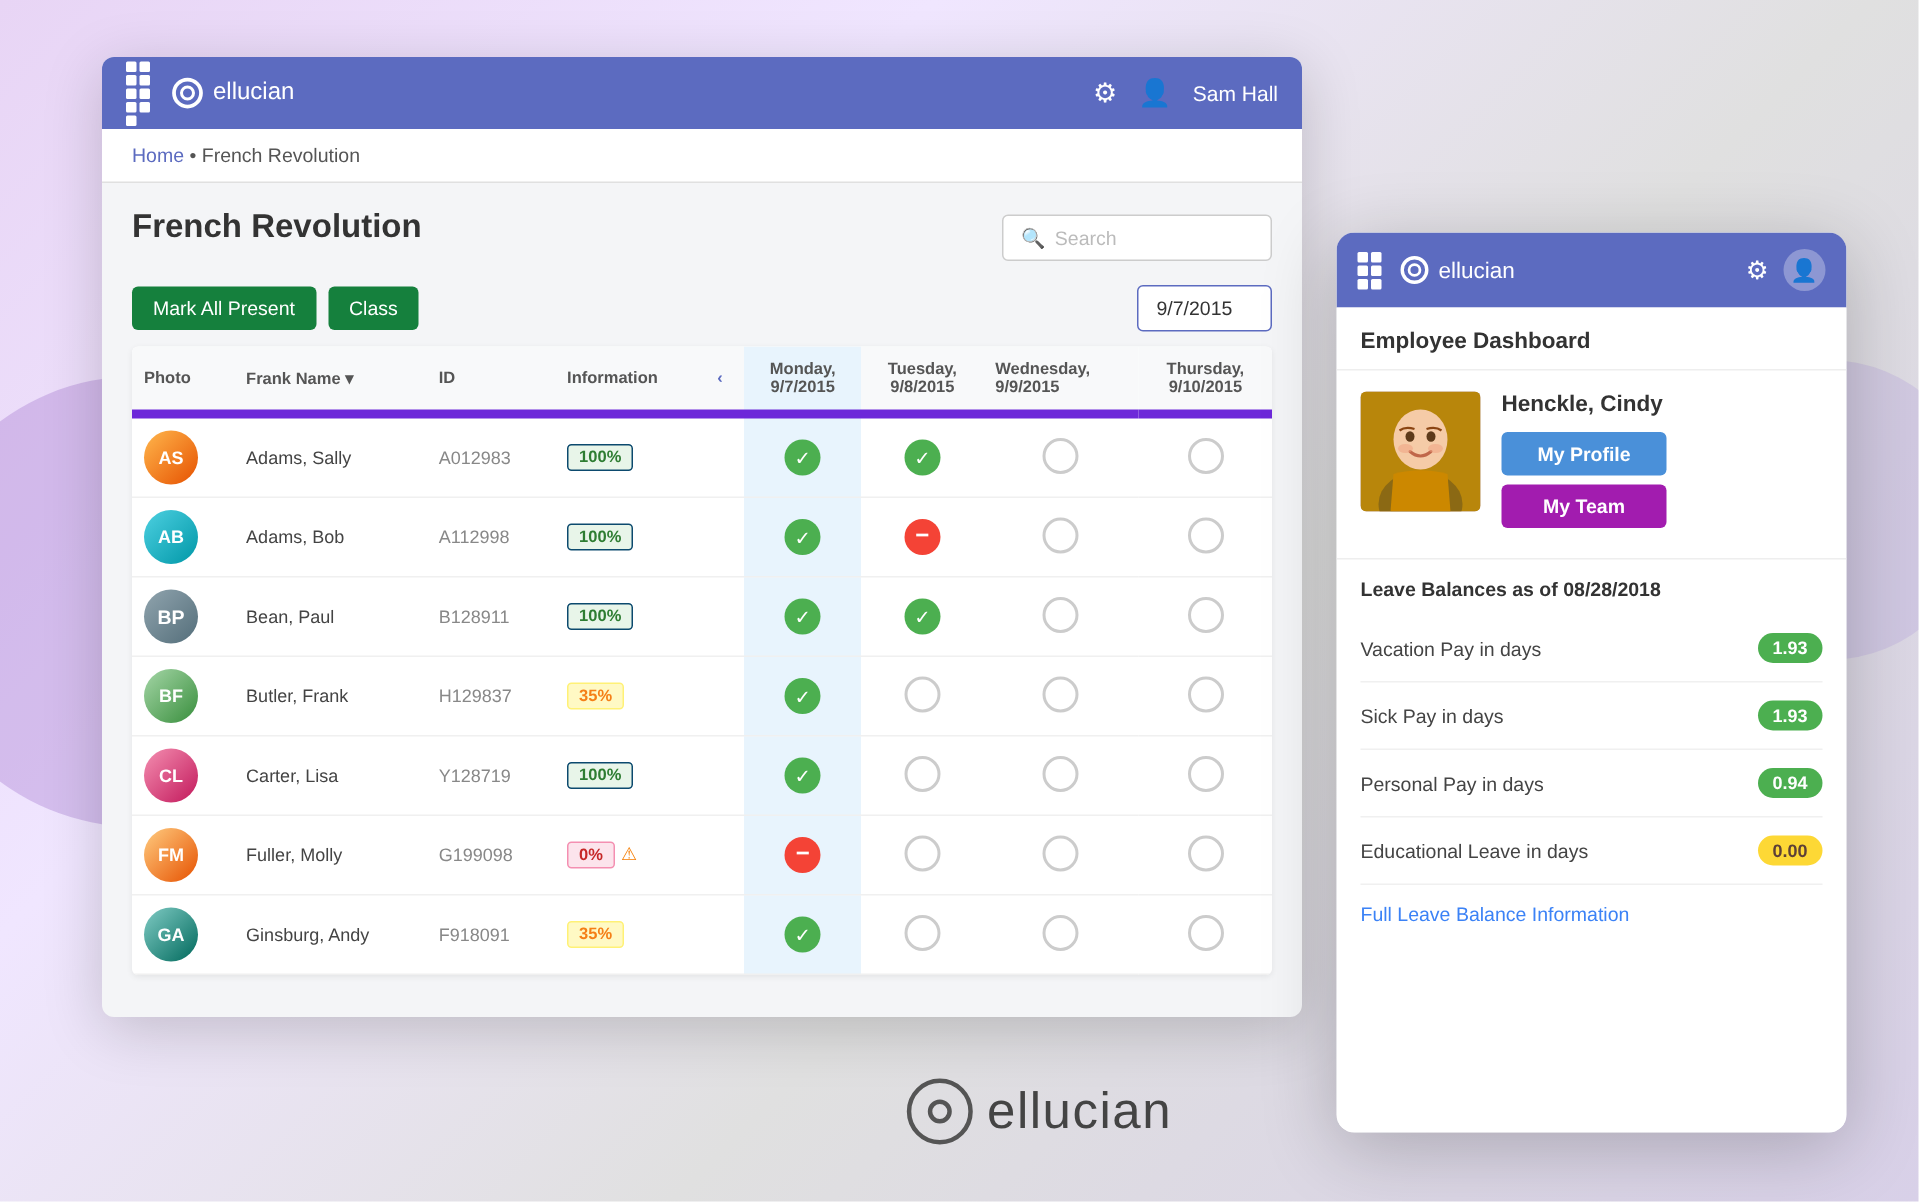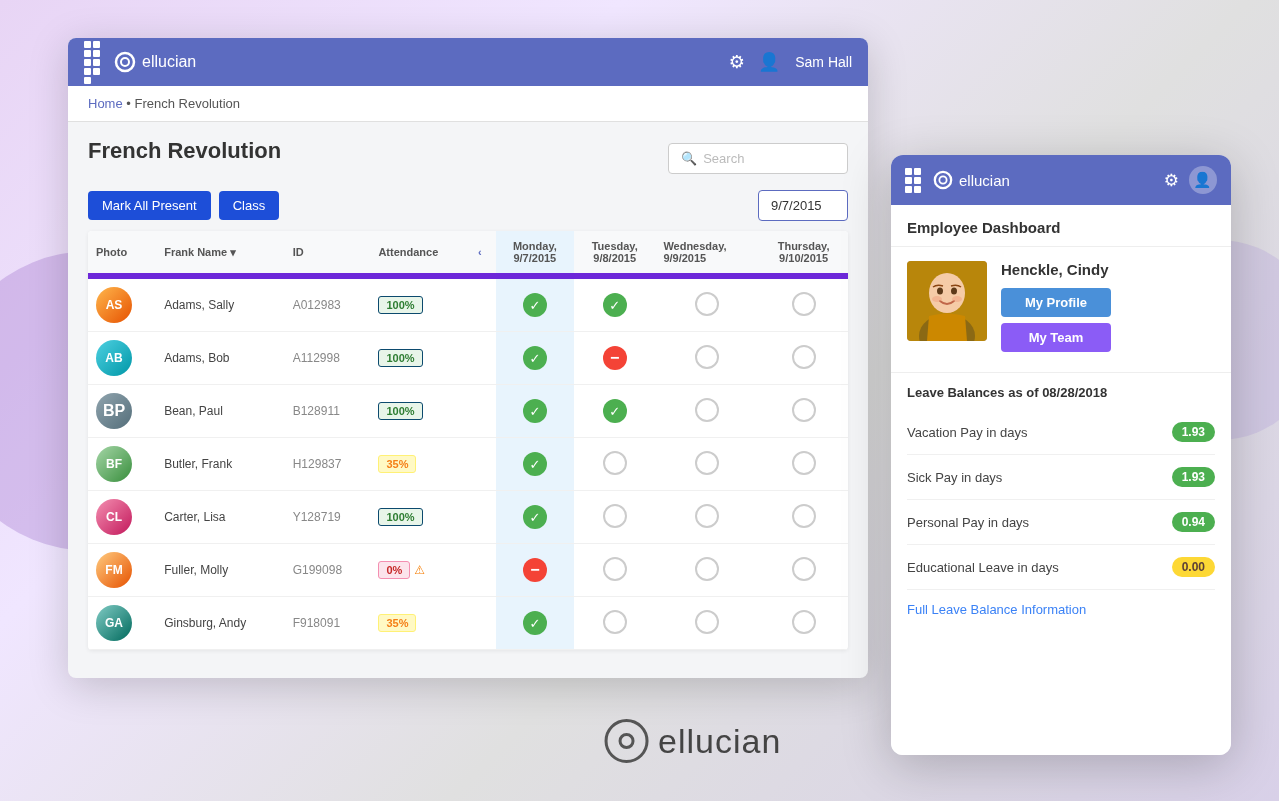--- a/index.html
+++ b/index.html
@@ -133,21 +133,21 @@
       display: flex;
       align-items: center;
       justify-content: space-between;
       margin-bottom: 12px;
     }
     .action-buttons {
       display: flex;
       gap: 8px;
     }
     .btn-primary {
-      background: #1d4ed8;
+      background: #15803d;
       color: white;
       border: none;
       border-radius: 4px;
       padding: 7px 14px;
       font-size: 13px;
       cursor: pointer;
       display: flex;
       align-items: center;
       gap: 6px;
     }
@@ -359,21 +359,21 @@
       border-radius: 4px;
       font-size: 13px;
       font-weight: 600;
       cursor: pointer;
     }
     .profile-btn {
       background: #4a90d9;
       color: white;
     }
     .team-btn {
-      background: #8b5cf6;
+      background: #a21caf;
       color: white;
     }
     .leave-section {
       padding: 12px 16px;
     }
     .leave-title {
       font-size: 13px;
       font-weight: 700;
       color: #333;
       margin-bottom: 10px;
@@ -501,21 +501,21 @@
       </div>
       <div class="date-box">9/7/2015</div>
     </div>
 
     <table class="attendance-table">
       <thead>
         <tr>
           <th>Photo</th>
           <th>Frank Name ▾</th>
           <th>ID</th>
-          <th>Attendance</th>
+          <th>Information</th>
           <th style="color:#5c6bc0;">‹</th>
           <th style="background:#e8f4fd; text-align:center;">Monday,<br>9/7/2015</th>
           <th style="text-align:center;">Tuesday,<br>9/8/2015</th>
           <th style="text-align:left;">Wednesday,<br>9/9/2015</th>
           <th style="text-align:center;">Thursday,<br>9/10/2015</th>
         </tr>
       </thead>
       <tbody id="table-body">
       <tr>
             <td>
@@ -538,21 +538,21 @@
             <td style="color: rgb(136, 136, 136);">A112998</td>
             <td><span class="badge-green">100%</span></td>
             <td></td>
             <td class="col-highlighted" style="text-align: center;"><span class="check-green">✓</span></td>
             <td style="text-align: center;"><span class="minus-red">−</span></td>
             <td style="text-align: center;"><span class="circle-empty"></span></td>
             <td style="text-align: center;"><span class="circle-empty"></span></td>
           </tr>
           <tr>
             <td>
-              <div class="avatar-cell av3" style="color: white; font-weight: 600; font-size: 16px;">BP</div>
+              <div class="avatar-cell av3" style="color: white; font-weight: 600; font-size: 13px;">BP</div>
             </td>
             <td>Bean, Paul</td>
             <td style="color: rgb(136, 136, 136);">B128911</td>
             <td><span class="badge-green">100%</span></td>
             <td></td>
             <td class="col-highlighted" style="text-align: center;"><span class="check-green">✓</span></td>
             <td style="text-align: center;"><span class="check-green">✓</span></td>
             <td style="text-align: center;"><span class="circle-empty"></span></td>
             <td style="text-align: center;"><span class="circle-empty"></span></td>
           </tr>

